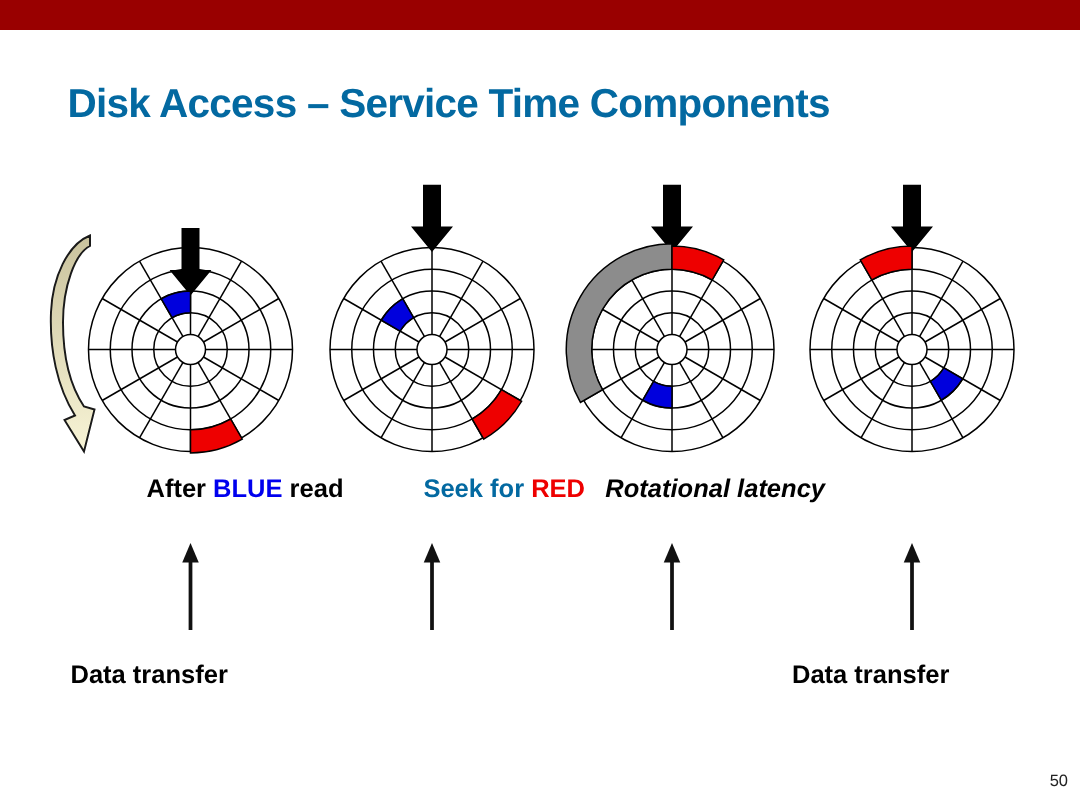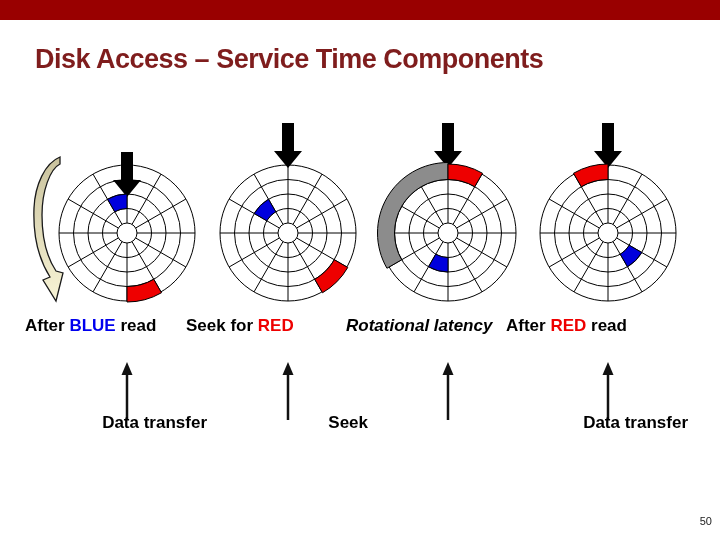--- a/index.html
+++ b/index.html
@@ -2,36 +2,36 @@
 <html><head>
 <meta charset="utf-8">
 <style>
   html,body{margin:0;padding:0;}
   body{
     width:720px;height:540px;overflow:hidden;background:#ffffff;
     font-family:"Liberation Sans", sans-serif;position:relative;
   }
   .topbar{position:absolute;left:0;top:0;width:720px;height:20px;}
   .title{
-    position:absolute;left:35px;top:44px;margin:0;
-    font-size:27px;font-weight:bold;color:#7f1d1d;letter-spacing:-0.5px;
+    position:absolute;left:35px;top:44px;margin:10px;
+    font-size:27px;font-weight:bold;color:#0369a1;letter-spacing:-0.5px;
     white-space:nowrap;
   }
   .stage{position:absolute;top:120px;width:160px;height:380px;}
   #stage-0{left:47px;} #stage-1{left:208px;} #stage-2{left:368px;font-style:italic;} #stage-3{left:528px;}
   .head-arrow{position:absolute;left:66px;top:3px;}
   .head-arrow.low{top:32px;}
   .disk-slot{position:absolute;left:5px;top:38px;width:150px;height:150px;}
   .caption{
-    position:absolute;top:196px;left:-22px;width:204px;text-align:left;
+    position:absolute;top:196px;left:-22px;width:204px;text-align:right;
     font-size:17px;font-weight:bold;white-space:nowrap;color:#000;
   }
   .up-arrow{position:absolute;left:72px;top:242px;}
   .phase{
-    position:absolute;top:292px;left:0;width:160px;text-align:right;
+    position:absolute;top:319px;left:0;width:160px;text-align:left;
     font-size:17px;font-weight:bold;color:#000;white-space:pre-line;line-height:22px;
   }
   .rot-arrow{position:absolute;left:27px;top:153px;}
   .pagenum{position:absolute;right:8px;bottom:13px;font-size:11px;color:#222;}
 </style>
 </head>
 <body>
 
 <div class="topbar" style="background: rgb(153, 0, 0);"></div>
 
@@ -103,26 +103,25 @@
         <line x1="80.00" y1="83.66" x2="109.00" y2="133.89" stroke="#000000" stroke-width="1"></line>
         <line x1="75.00" y1="85.00" x2="75.00" y2="143.00" stroke="#000000" stroke-width="1"></line>
         <line x1="70.00" y1="83.66" x2="41.00" y2="133.89" stroke="#000000" stroke-width="1"></line>
         <line x1="66.34" y1="80.00" x2="16.11" y2="109.00" stroke="#000000" stroke-width="1"></line>
         <line x1="65.00" y1="75.00" x2="7.00" y2="75.00" stroke="#000000" stroke-width="1"></line>
         <line x1="66.34" y1="70.00" x2="16.11" y2="41.00" stroke="#000000" stroke-width="1"></line>
         <line x1="70.00" y1="66.34" x2="41.00" y2="16.11" stroke="#000000" stroke-width="1"></line>
         <path d="M 41.23 55.50 A 39.00 39.00 0 0 1 55.50 41.23 L 62.75 53.78 A 24.50 24.50 0 0 0 53.78 62.75 Z" fill="#0000dd" stroke="#000" stroke-width="1"></path>
         <path d="M 134.76 109.50 A 69.00 69.00 0 0 1 109.50 134.76 L 101.75 121.33 A 53.50 53.50 0 0 0 121.33 101.75 Z" fill="#ee0000" stroke="#000" stroke-width="1"></path>
       </svg></div>
-  <div class="caption"><span style="color: #000000;">Seek for </span><span style="color: rgb(238, 0, 0);">RED</span></div>
+  <div class="caption"><span style="color: #0369a1;">Seek for </span><span style="color: rgb(238, 0, 0);">RED</span></div>
   <svg class="up-arrow" width="16" height="60" viewBox="0 0 16 60">
     <line x1="8" y1="58" x2="8" y2="10" stroke="#111" stroke-width="2.5"></line>
     <polygon points="8,0 13.5,13 2.5,13" fill="#111"></polygon>
   </svg>
-  <div class="phase">Seek</div>
 </div>
 
 <div class="stage" id="stage-2">
   <svg class="head-arrow" width="28" height="45" viewBox="0 0 28 45">
     <polygon points="8,0 20,0 20,28 28,28 14,45 0,28 8,28" fill="#000"></polygon>
   </svg>
   <div class="disk-slot"><svg width="150" height="150" viewBox="0 0 150 150">
         <circle cx="75" cy="75" r="10" fill="none" stroke="#000000" stroke-width="1"></circle>
         <circle cx="75" cy="75" r="24.5" fill="none" stroke="#000000" stroke-width="1"></circle>
         <circle cx="75" cy="75" r="39" fill="none" stroke="#000000" stroke-width="1"></circle>
@@ -169,21 +168,20 @@
         <line x1="80.00" y1="83.66" x2="109.00" y2="133.89" stroke="#000000" stroke-width="1"></line>
         <line x1="75.00" y1="85.00" x2="75.00" y2="143.00" stroke="#000000" stroke-width="1"></line>
         <line x1="70.00" y1="83.66" x2="41.00" y2="133.89" stroke="#000000" stroke-width="1"></line>
         <line x1="66.34" y1="80.00" x2="16.11" y2="109.00" stroke="#000000" stroke-width="1"></line>
         <line x1="65.00" y1="75.00" x2="7.00" y2="75.00" stroke="#000000" stroke-width="1"></line>
         <line x1="66.34" y1="70.00" x2="16.11" y2="41.00" stroke="#000000" stroke-width="1"></line>
         <line x1="70.00" y1="66.34" x2="41.00" y2="16.11" stroke="#000000" stroke-width="1"></line>
         <path d="M 40.50 15.24 A 69.00 69.00 0 0 1 75.00 6.00 L 75.00 21.50 A 53.50 53.50 0 0 0 48.25 28.67 Z" fill="#ee0000" stroke="#000" stroke-width="1"></path>
         <path d="M 108.77 94.50 A 39.00 39.00 0 0 1 94.50 108.77 L 87.25 96.22 A 24.50 24.50 0 0 0 96.22 87.25 Z" fill="#0000dd" stroke="#000" stroke-width="1"></path>
       </svg></div>
-  <div class="caption"><span style="color: rgb(0, 0, 0);">After </span><span style="color: rgb(238, 0, 0);">RED</span><span style="color: rgb(0, 0, 0);"> read</span></div>
   <svg class="up-arrow" width="16" height="60" viewBox="0 0 16 60">
     <line x1="8" y1="58" x2="8" y2="10" stroke="#111" stroke-width="2.5"></line>
     <polygon points="8,0 13.5,13 2.5,13" fill="#111"></polygon>
   </svg>
   <div class="phase">Data transfer</div>
 </div>
 
 <div class="pagenum">50</div>
 
 </body></html>

